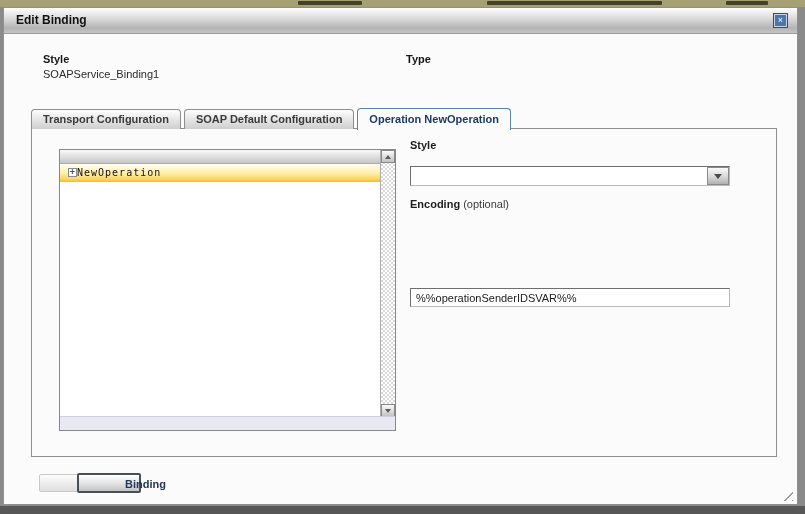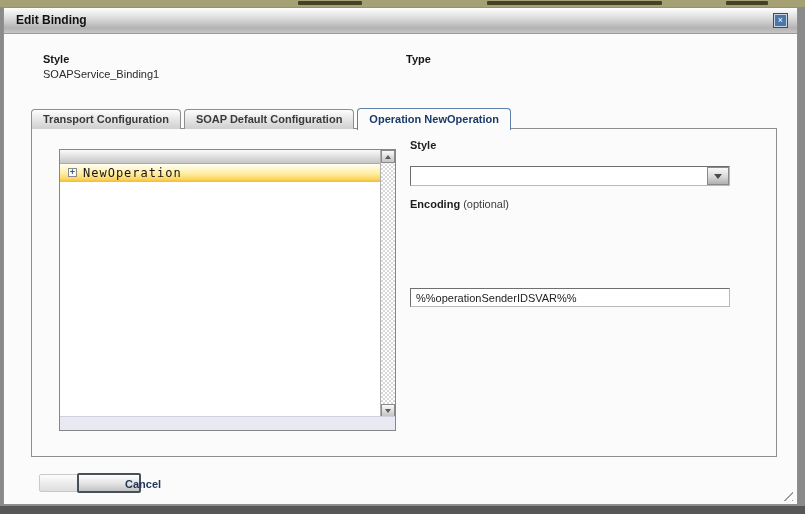--- a/index.html
+++ b/index.html
@@ -59,21 +59,21 @@
   .tree{position:absolute;left:27px;top:20px;width:337px;height:282px;
     box-sizing:border-box;border:1px solid #878787;background:#ffffff;}
   .tree-header{position:absolute;left:0;top:0;right:15px;height:13px;
     background:linear-gradient(#fafafa,#c6c6c6);border-bottom:1px solid #ababab;}
   .tree-row{position:absolute;left:0;top:14px;right:15px;height:17px;display:flex;align-items:center;
     background:linear-gradient(#fffef2,#ffeea6 55%,#fcd45b 90%,#f6c43e);
     border-bottom:1px solid #f0c04a;cursor:pointer;}
   .expander{width:9px;height:9px;margin-left:8px;box-sizing:border-box;background:#fdfdfd;
     border:1px solid #8a8a8a;color:#2d5aa0;font-size:9px;font-weight:bold;line-height:7px;
     text-align:center;cursor:pointer;flex:none;}
-  .tree-row .t-lbl{margin-left:6px;font-family:"DejaVu Sans Mono",monospace;font-size:12px;
+  .tree-row .t-lbl{font-family:"DejaVu Sans Mono",monospace;font-size:10px;
     letter-spacing:1px;color:#141414;}
   
   .sbar{position:absolute;top:0;right:0;width:15px;bottom:13px;
     background:#fff;
     background-image:linear-gradient(45deg,#d9d9d9 25%,transparent 25%,transparent 75%,#d9d9d9 75%),
       linear-gradient(45deg,#d9d9d9 25%,transparent 25%,transparent 75%,#d9d9d9 75%);
     background-size:4px 4px;background-position:0 0,2px 2px;
     border-left:1px solid #adadad;box-sizing:border-box;}
   .sbtn{position:absolute;left:0;width:14px;height:13px;box-sizing:border-box;
     background:linear-gradient(#fafafa,#c4c4c4);border:1px solid #8a8a8a;cursor:pointer;}
@@ -170,17 +170,17 @@
     <span class="f-lbl" style="top:69px;"><span>Encoding</span> <span class="opt">(optional)</span></span>
 
     <input class="text-input" style="top: 131px; margin-top: 28px;" type="text" value="%%operationSenderIDSVAR%%">
 
   </div>
 
   <div class="btn btn-save">
     <span>Save</span>
   </div>
   <div class="btn btn-cancel">
-    <span>Cancel</span>
+    <span>Binding</span>
   </div>
 
   <div class="grip"></div>
 </div>
 
 </body></html>

